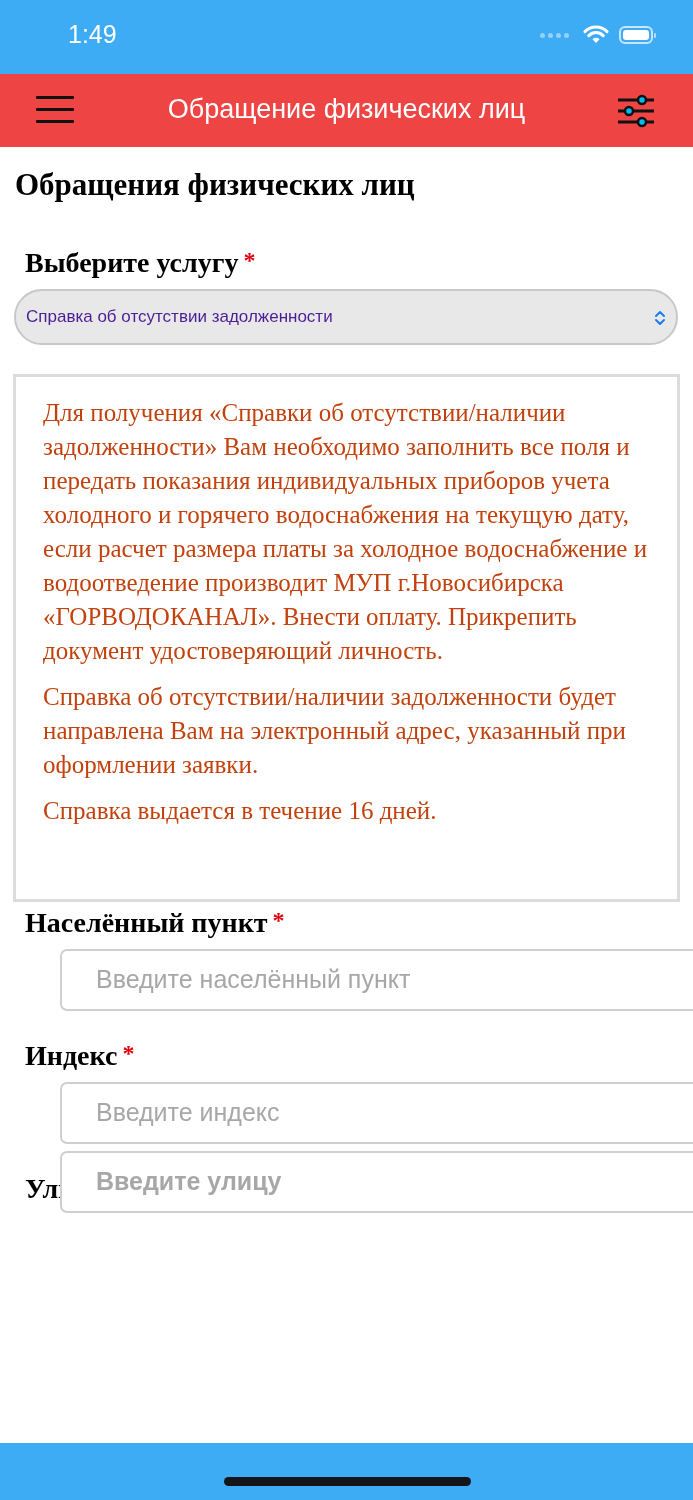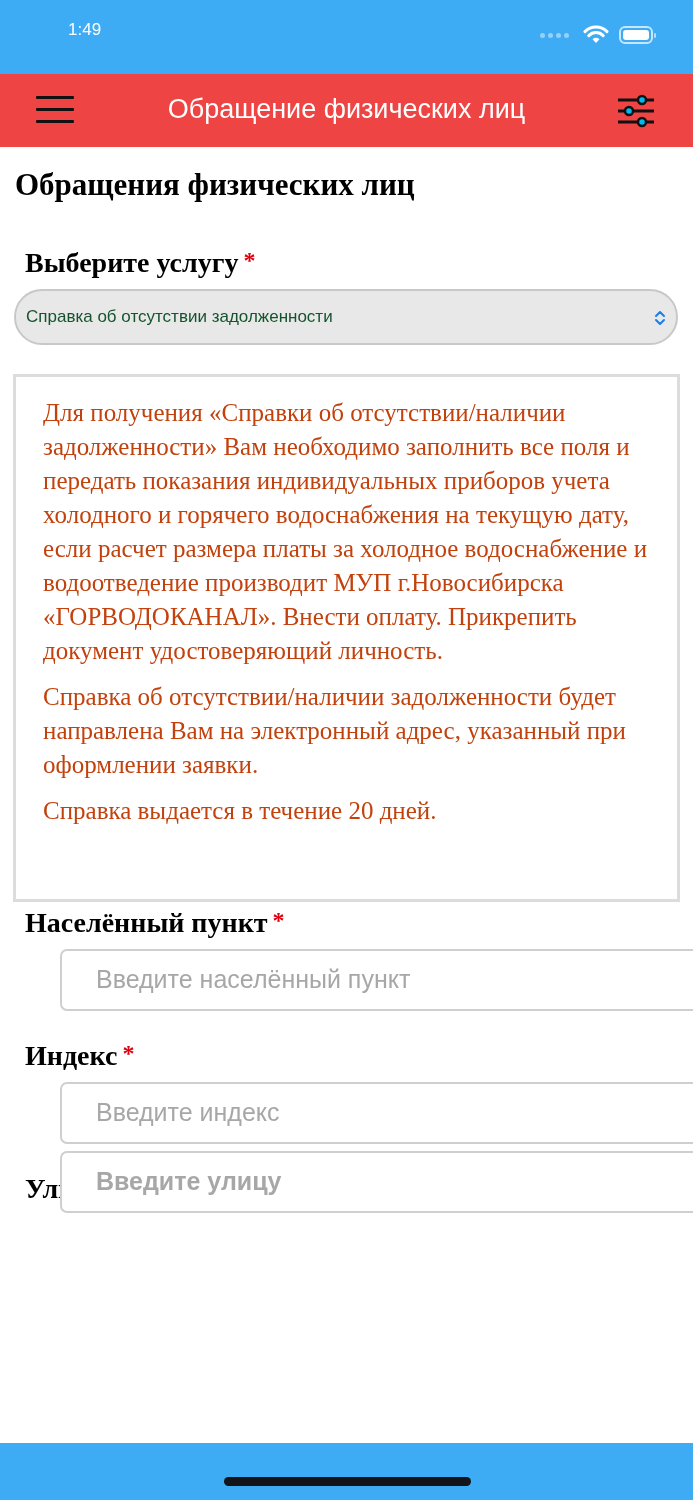--- a/index.html
+++ b/index.html
@@ -8,21 +8,21 @@
     background: #ffffff;
     font-family: "Liberation Serif", serif;
   }
   .status-bar {
     position: absolute; left: 0; top: 0; width: 693px; height: 74px;
     background: #3eabf5;
   }
   .status-time {
     position: absolute; left: 68px; top: 20px;
     font-family: "Liberation Sans", sans-serif;
-    font-size: 17px; color: #ffffff; font-weight: 500;
+    font-size: 25px; color: #ffffff; font-weight: 500;
   }
   .status-icons { position: absolute; right: 40px; top: 25px; display: flex; align-items: center; gap: 10px; }
   .signal-dots { display: flex; gap: 3px; margin-right: 4px; }
   .signal-dots span { width: 5px; height: 5px; border-radius: 50%; background: rgba(255,255,255,0.45); }
   .battery {
     width: 34px; height: 18px; border: 2px solid rgba(255,255,255,0.7); border-radius: 6px;
     position: relative; box-sizing: border-box; padding: 2px;
   }
   .battery::after {
     content: ""; position: absolute; right: -5px; top: 5px; width: 2px; height: 5px;
@@ -52,21 +52,21 @@
   }
   .required { color: #e0000f; font-size: 24px; vertical-align: top; margin-left: 5px; }
 
   .select-box {
     position: absolute; left: 14px; top: 142px; width: 664px; height: 56px;
     box-sizing: border-box; border: 2px solid #c8c8c8; border-radius: 28px;
     background: #e8e8e8; cursor: pointer;
   }
   .select-value {
     position: absolute; left: 10px; top: 16px;
-    font-family: "Liberation Sans", sans-serif; font-size: 17px; color: #14532d;
+    font-family: "Liberation Sans", sans-serif; font-size: 17px; color: #4c1d95;
   }
   .select-arrow { position: absolute; right: 10px; top: 18px; }
 
   .info-box {
     position: absolute; left: 13px; top: 227px; width: 667px; height: 528px;
     box-sizing: border-box; border: 3px solid #dcdcdc; background: #fff;
     padding: 19px 25px 0 27px;
     font-size: 25px; line-height: 34px; color: #c2410c;
   }
   .info-box p { margin: 0 0 12px 0; }
@@ -142,21 +142,21 @@
     <span class="select-value">Справка об отсутствии задолженности</span>
     <svg class="select-arrow" width="12" height="18" viewBox="0 0 12 18">
       <path d="M2 7 L6 3 L10 7" stroke="#1a7ef0" stroke-width="2" fill="none" stroke-linecap="round" stroke-linejoin="round"></path>
       <path d="M2 11 L6 15 L10 11" stroke="#1a7ef0" stroke-width="2" fill="none" stroke-linecap="round" stroke-linejoin="round"></path>
     </svg>
   </div>
 
   <div class="info-box">
     <p>Для получения «Справки об отсутствии/наличии задолженности» Вам необходимо заполнить все поля и передать показания индивидуальных приборов учета холодного и горячего водоснабжения на текущую дату, если расчет размера платы за холодное водоснабжение и водоотведение производит МУП г.Новосибирска «ГОРВОДОКАНАЛ». Внести оплату. Прикрепить документ удостоверяющий личность.</p>
     <p>Справка об отсутствии/наличии задолженности будет направлена Вам на электронный адрес, указанный при оформлении заявки.</p>
-    <p>Справка выдается в течение 20 дней.</p>
+    <p>Справка выдается в течение 16 дней.</p>
   </div>
 
   <div class="field-label" style="top:760px;">
     <span>Населённый пункт</span><span class="required">*</span>
   </div>
   <div class="text-input" style="top:802px;">
     <span class="placeholder">Введите населённый пункт</span>
   </div>
 
   <div class="field-label" style="top:893px;">

